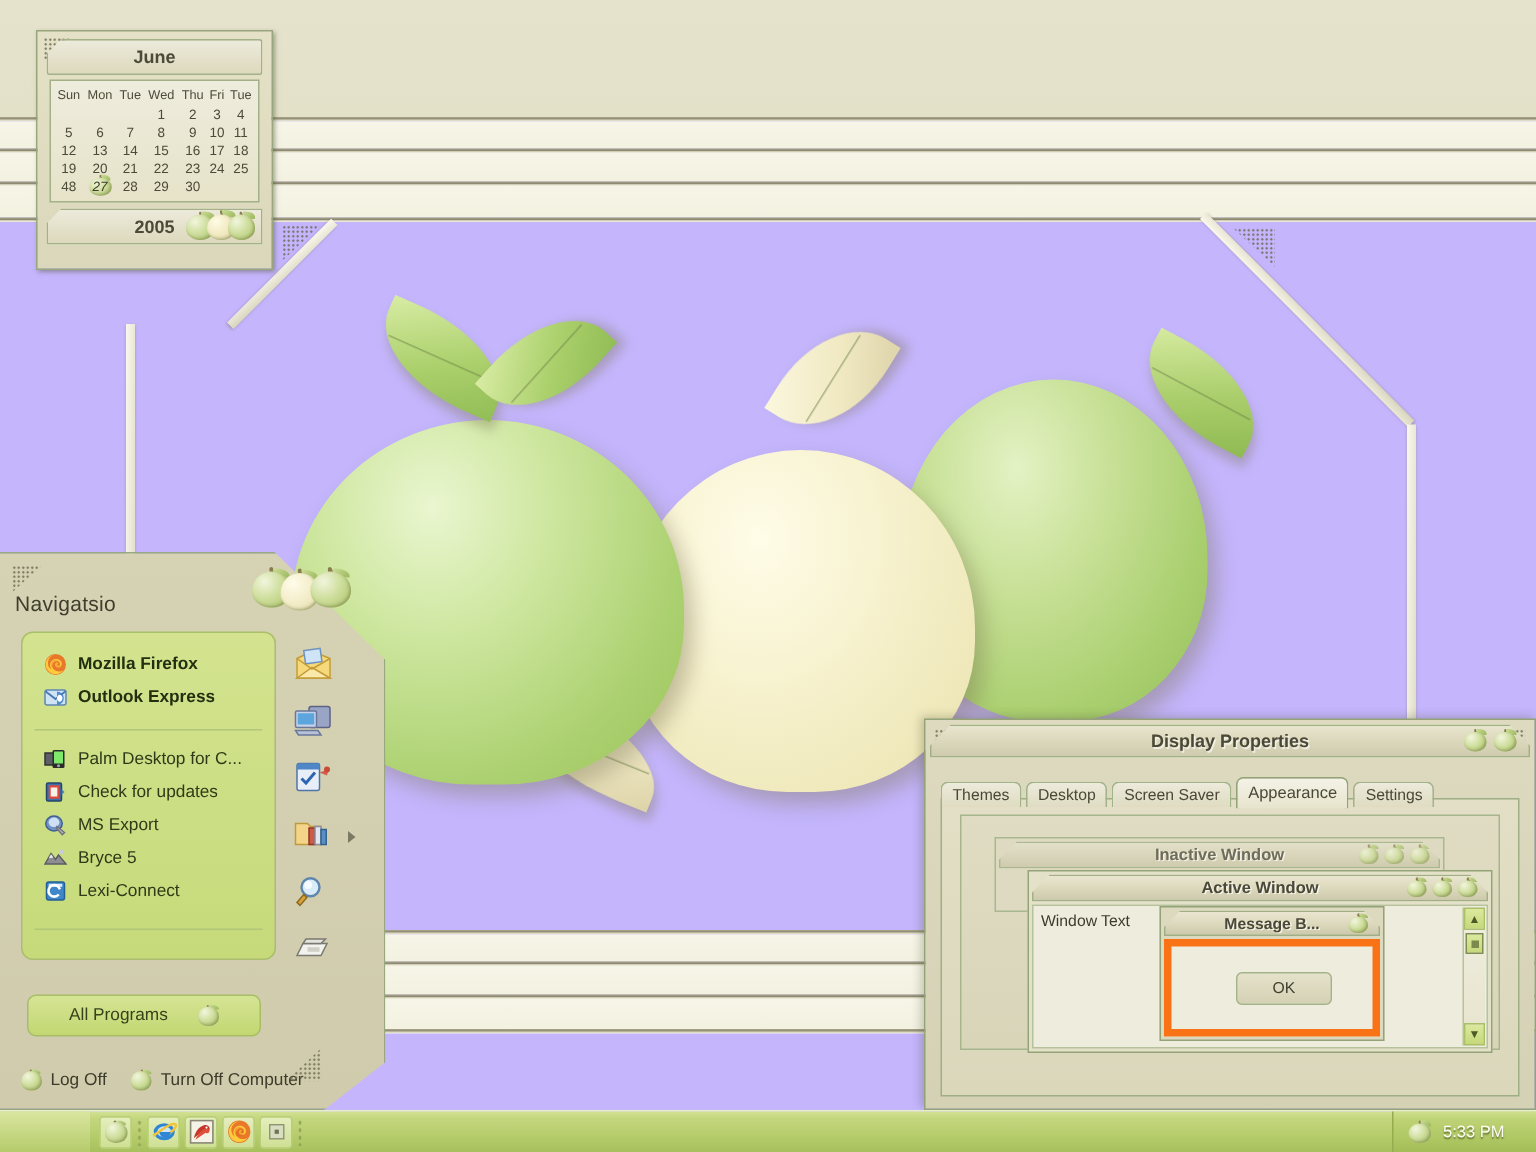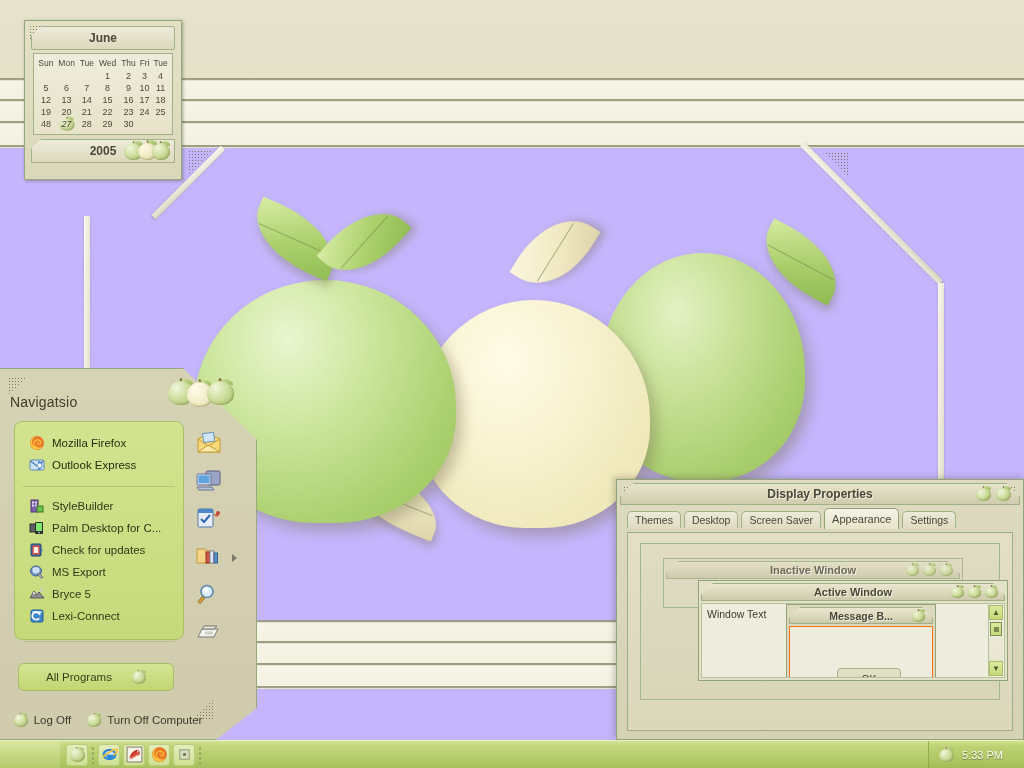--- a/index.html
+++ b/index.html
@@ -156,21 +156,21 @@
   #sm-left .group-pinned { padding: 10px 8px 6px 8px; }
   #sm-left .divider {
     height: 1px; margin: 4px 8px; background: #b2c679;
   }
   .sm-item {
     display: flex; align-items: center; gap: 7px;
     padding: 3px 6px; cursor: default;
   }
   .sm-item .ic { width: 16px; height: 16px; flex: none; position: relative; }
   .sm-item .lbl { font-size: 11.5px; color: #2f3a18; white-space: nowrap; overflow: hidden; text-overflow: ellipsis; }
-  .sm-item.pinned .lbl { font-weight: normal; color: #23300f; font-size: 11.5px; }
+  .sm-item.pinned .lbl { font-weight: bold; color: #23300f; font-size: 11.5px; }
 
   #sm-right {
     position: absolute; left: 196px; top: 60px; width: 52px;
   }
   .sm-ricon {
     width: 38px; height: 32px; margin-bottom: 6px;
     display: flex; align-items: center; justify-content: flex-start;
     position: relative;
   }
   #allprog {
@@ -201,21 +201,21 @@
     background: linear-gradient(to bottom, #e8e5cf 0%, #dbd7ba 52%, #cfcbae 100%);
     border: 1px solid #a0b085;
     display: flex; align-items: center; justify-content: center;
     font-size: 12px; font-weight: bold; color: #4a4836;
     text-shadow: 1px 1px 0 rgba(255,255,255,.6);
     clip-path: polygon(14px 0, calc(100% - 14px) 0, 100% 14px, 100% 100%, 0 100%, 0 14px);
   }
   #dp-title .btns { position: absolute; right: 8px; top: 2px; display: flex; gap: 5px; }
   #dp-title .btns .apple-glyph { width: 15px; height: 16px; }
   #dp-tabs {
-    position: absolute; left: 10px; top: 28px; right: 10px; height: 20px;
+    position: absolute; left: 10px; top: 38px; right: 10px; height: 20px;
     display: flex; align-items: flex-end; gap: 3px;
     z-index: 3;
   }
   .dp-tab {
     height: 17px; padding: 0 7px;
     background: linear-gradient(to bottom, #eceadb, #dfdcc2);
     border: 1px solid #a3b389;
     border-bottom: none;
     border-radius: 5px 5px 0 0;
     font-size: 10.5px; color: #4a4836;
@@ -250,21 +250,21 @@
     border: 1px solid #a9b790;
     display: flex; align-items: center; justify-content: center;
     font-size: 11px; font-weight: bold; color: #6f6d58;
     text-shadow: 1px 1px 0 rgba(255,255,255,.65);
     clip-path: polygon(12px 0, calc(100% - 12px) 0, 100% 12px, 100% 100%, 0 100%, 0 12px);
   }
   #win-inactive .tbar .btns { position: absolute; right: 6px; top: 1px; display: flex; gap: 4px; }
   #win-inactive .tbar .btns .apple-glyph { width: 13px; height: 14px; opacity: .75; }
   
   #win-active {
-    position: absolute; left: 57px; top: 36px; width: 310px; height: 101px;
+    position: absolute; left: 44px; top: 36px; width: 310px; height: 122px;
     background: #e4e1c9; border: 1px solid #93a377;
   }
   #win-active .tbar {
     position: relative; height: 18px; margin: 2px;
     background: linear-gradient(to bottom, #e9e6d0 0%, #dcd8bc 52%, #cdc9ac 100%);
     border: 1px solid #9fae84;
     display: flex; align-items: center; justify-content: center;
     font-size: 11px; font-weight: bold; color: #4a4836;
     text-shadow: 1px 1px 0 rgba(255,255,255,.7);
     clip-path: polygon(12px 0, calc(100% - 12px) 0, 100% 12px, 100% 100%, 0 100%, 0 12px);
@@ -287,22 +287,22 @@
     background: linear-gradient(to bottom, #e9e6d0 0%, #dcd8bc 55%, #cdc9ac 100%);
     border: 1px solid #9fae84;
     display: flex; align-items: center; justify-content: center;
     font-size: 10.5px; font-weight: bold; color: #4a4836;
     text-shadow: 1px 1px 0 rgba(255,255,255,.7);
     clip-path: polygon(11px 0, calc(100% - 11px) 0, 100% 11px, 100% 100%, 0 100%, 0 11px);
   }
   #msgbox .tbar .apple-glyph { position: absolute; right: 7px; top: 1px; width: 13px; height: 14px; }
   #msgbox .client {
     position: absolute; left: 2px; right: 2px; top: 21px; bottom: 2px;
-    background: #eeecdd; border: 1px solid #f97316;
-    display: flex; align-items: flex-end; justify-content: center; padding-left: 16px;
+    background: #eeecdd; border: 5px solid #f97316;
+    display: flex; align-items: center; justify-content: center; padding-left: 16px;
   }
   #okbtn {
     width: 64px; height: 22px;
     background: linear-gradient(to bottom, #e5e2cb, #d5d1b4);
     border: 1px solid #a3b289; border-radius: 4px;
     font-size: 10.5px; color: #3f3d2d;
     display: flex; align-items: center; justify-content: center;
   }
   
   #sbar {
@@ -545,33 +545,20 @@
               </svg>
           </span>
           <span class="lbl">Outlook Express</span>
         </div>
       </div>
       <div class="divider"></div>
       <div class="group-recent" style="padding:4px 8px 6px 8px;">
         <div class="sm-item">
           <span class="ic">
             <svg class="svgic" viewBox="0 0 16 16">
-                <rect x="2" y="2" width="7" height="12" fill="#7b5fa8" stroke="#4d3a6b"></rect>
-                <rect x="3" y="3.5" width="2" height="2" fill="#e5dff1"></rect>
-                <rect x="6" y="3.5" width="2" height="2" fill="#e5dff1"></rect>
-                <rect x="3" y="6.5" width="2" height="2" fill="#e5dff1"></rect>
-                <rect x="6" y="6.5" width="2" height="2" fill="#e5dff1"></rect>
-                <rect x="8" y="8" width="6" height="6" fill="#6bbf4a" stroke="#3d7a29"></rect>
-              </svg>
-          </span>
-          <span class="lbl">StyleBuilder</span>
-        </div>
-        <div class="sm-item">
-          <span class="ic">
-            <svg class="svgic" viewBox="0 0 16 16">
                 <rect x="1" y="4" width="6" height="8" fill="#5e5e66" stroke="#333"></rect>
                 <rect x="6" y="2" width="8" height="12" rx="1" fill="#2b2b2b"></rect>
                 <rect x="7" y="3" width="6" height="8" fill="#7ee86a"></rect>
                 <circle cx="10" cy="12.5" r="1" fill="#9aa"></circle>
               </svg>
           </span>
           <span class="lbl">Palm Desktop for C...</span>
         </div>
         <div class="sm-item">
           <span class="ic">

